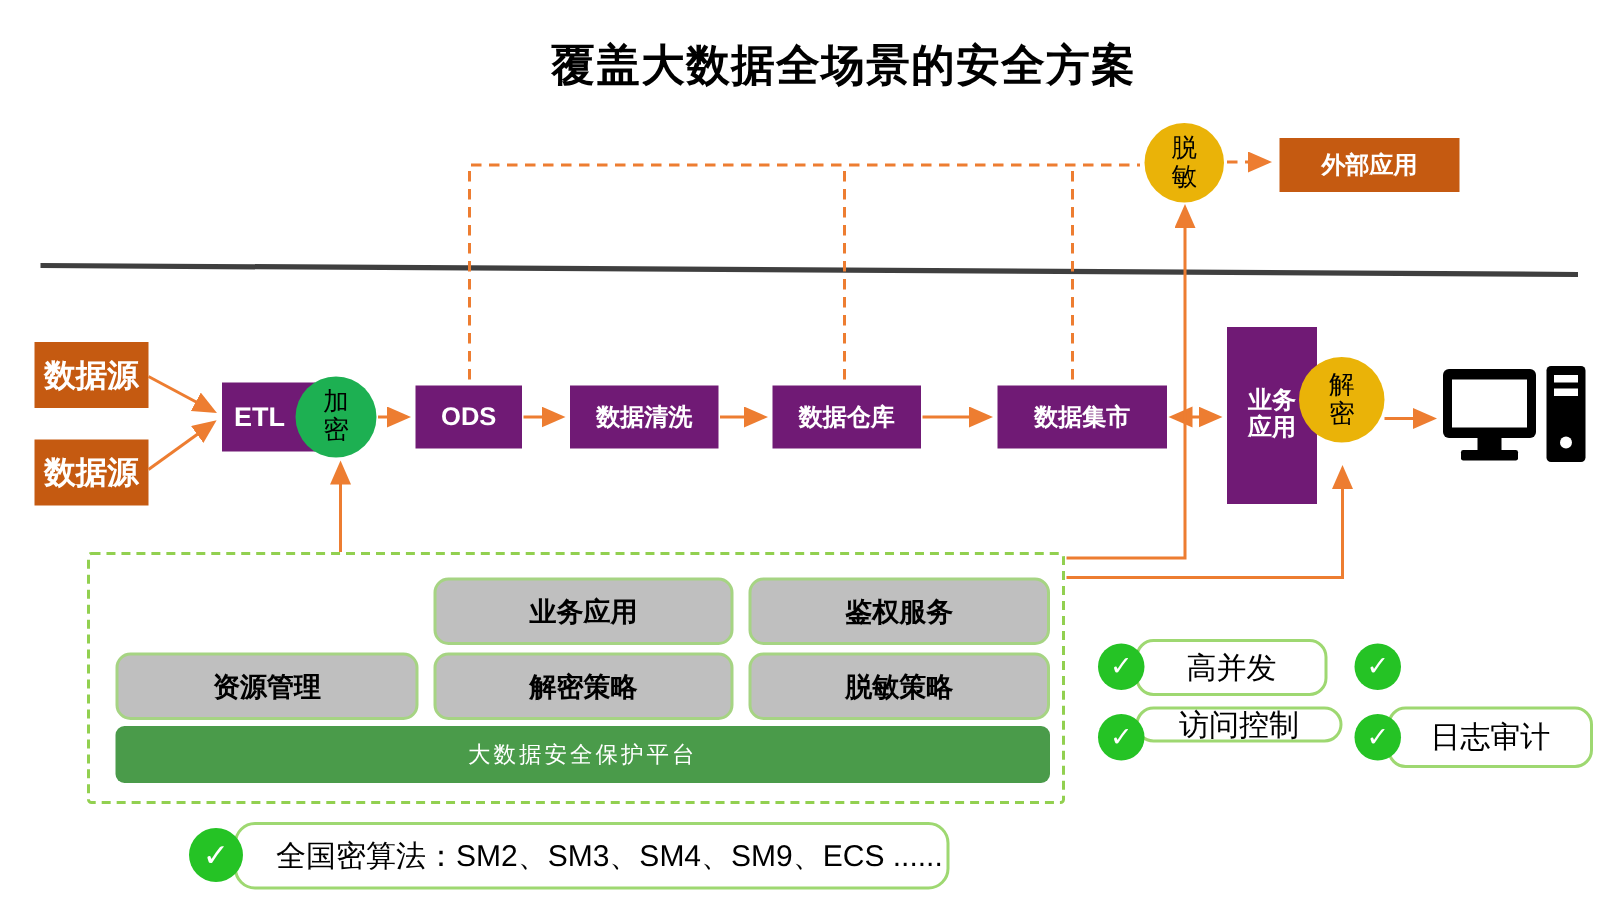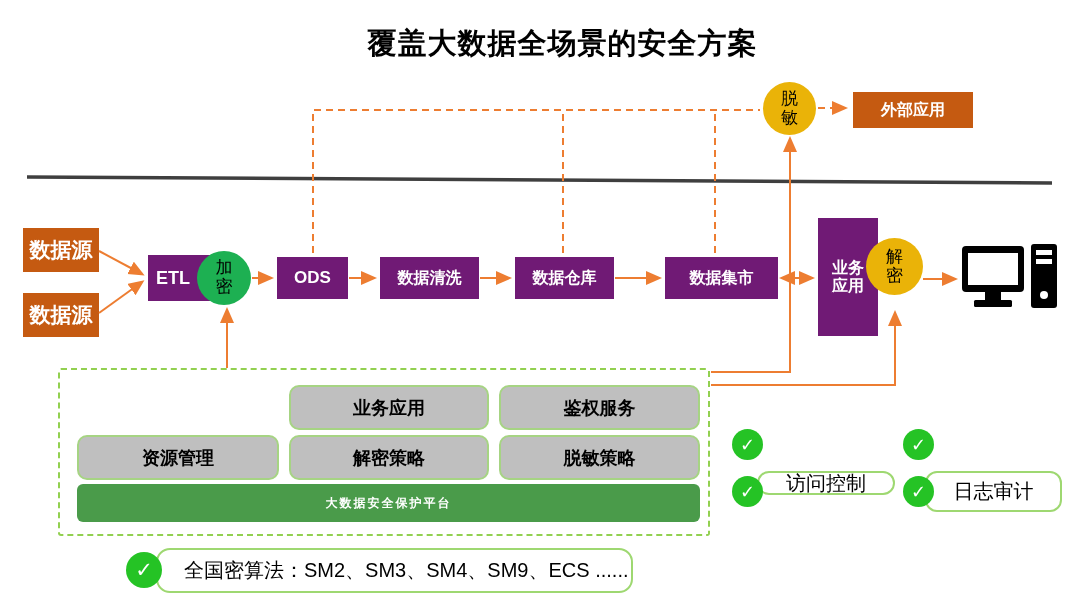--- a/index.html
+++ b/index.html
@@ -8,21 +8,21 @@
   .abs{position:absolute;box-sizing:border-box;}
   .title{left:0;right:0;top:24px;text-align:center;font-size:29px;font-weight:bold;color:#000;letter-spacing:1px;margin-left:45px;}
   .obox{background:#C55A11;color:#fff;font-weight:bold;display:flex;align-items:center;justify-content:center;z-index:1;}
   .gbox{background:#701a75;color:#fff;font-weight:bold;display:flex;align-items:center;justify-content:center;z-index:1;}
   .circle{border-radius:50%;display:flex;align-items:center;justify-content:center;color:#000;z-index:3;}
   .vtext{word-break:break-all;text-align:center;line-height:1.1;}
   .svglayer{left:0;top:0;z-index:2;}
   .container{border:2px dashed #92D050;border-radius:3px;z-index:1;}
   .module{background:#BFBFBF;border:2px solid #A6D483;border-radius:10px;display:flex;align-items:center;
           justify-content:center;font-weight:bold;font-size:18px;color:#000;}
-  .platformbar{background:#4A9B4A;border-radius:6px;color:#fff;font-weight:bold;font-size:12px;
+  .platformbar{background:#4A9B4A;border-radius:6px;color:#fff;font-weight:normal;font-size:15px;
           display:flex;align-items:center;justify-content:center;letter-spacing:2px;}
   .pill{background:#fff;border:2px solid #9ED871;border-radius:12px;display:flex;align-items:center;
           justify-content:center;font-size:20px;color:#000;z-index:1;}
   .check{background:#25C325;border-radius:50%;color:#fff;display:flex;align-items:center;
           justify-content:center;font-weight:bold;z-index:4;font-size:18px;}
   .f15{font-size:21px;} .f16{font-size:16px;} .f17{font-size:17px;}
 </style>
 </head>
 <body>
 
@@ -124,20 +124,23 @@
       <span>解密策略</span>
     </div>
     <div class="abs module" style="left:439px;top:65px;width:201px;height:45px">
       <span>脱敏策略</span>
     </div>
     <div class="abs platformbar" style="left:17px;top:114px;width:623px;height:38px">
       <span>大数据安全保护平台</span>
     </div>
   </div>
 
+  <div class="abs pill" style="left:757px;top:426px;width:128px;height:38px">
+    <span>高并发</span>
+  </div>
   <div class="abs check" style="left:732px;top:429px;width:31px;height:31px">
       <span>✓</span>
     </div>
 
   <div class="abs check" style="left:903px;top:429px;width:31px;height:31px">
       <span>✓</span>
     </div>
 
   <div class="abs pill" style="left:757px;top:471px;width:138px;height:24px">
     <span>访问控制</span>

